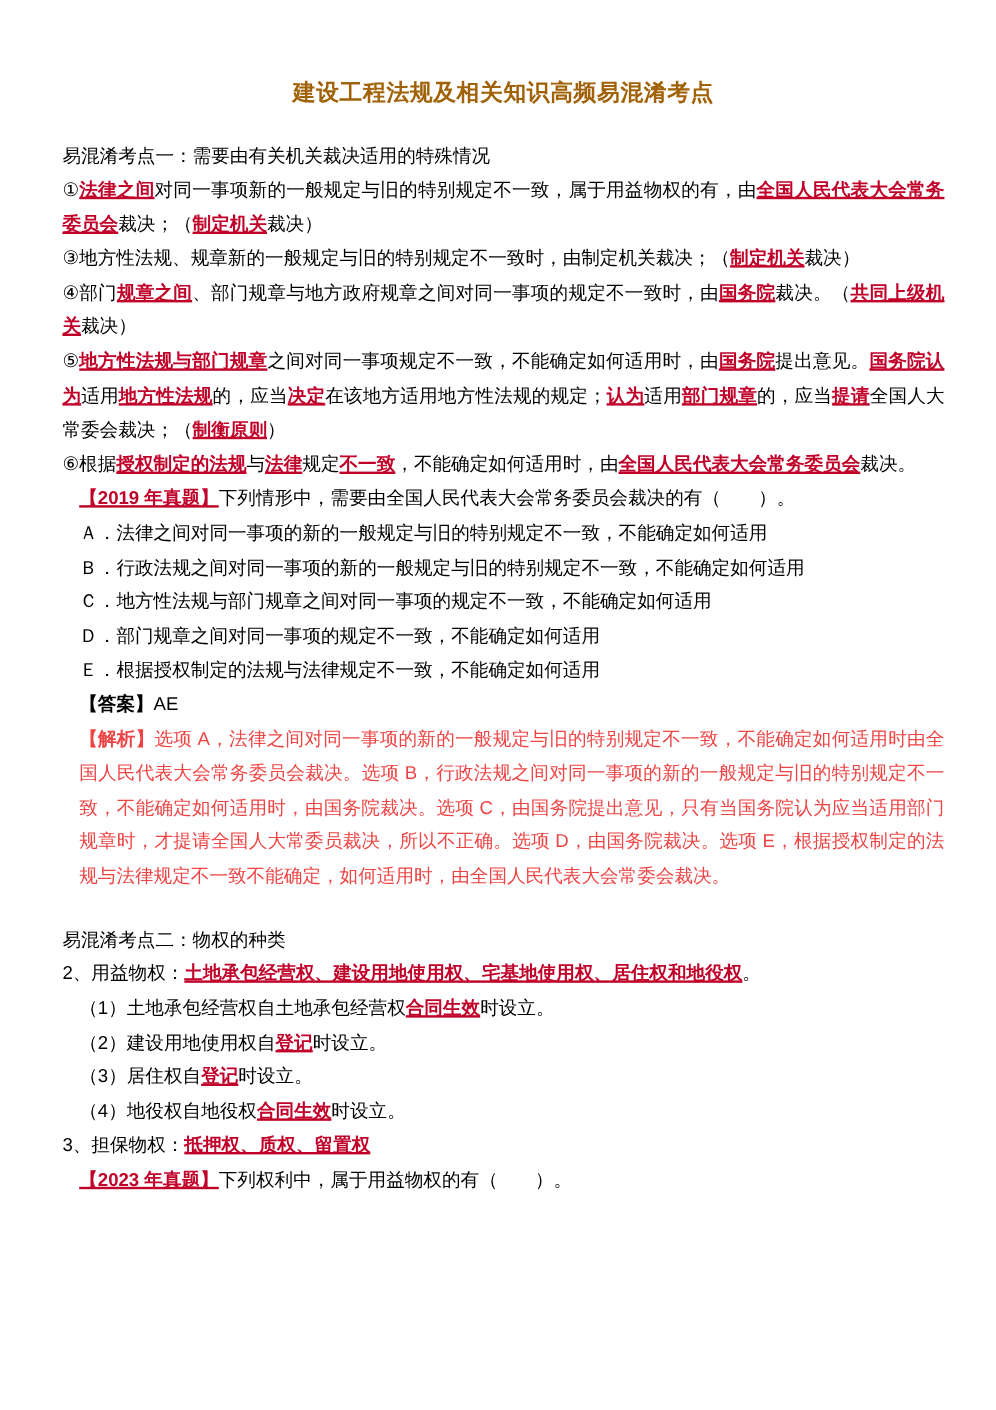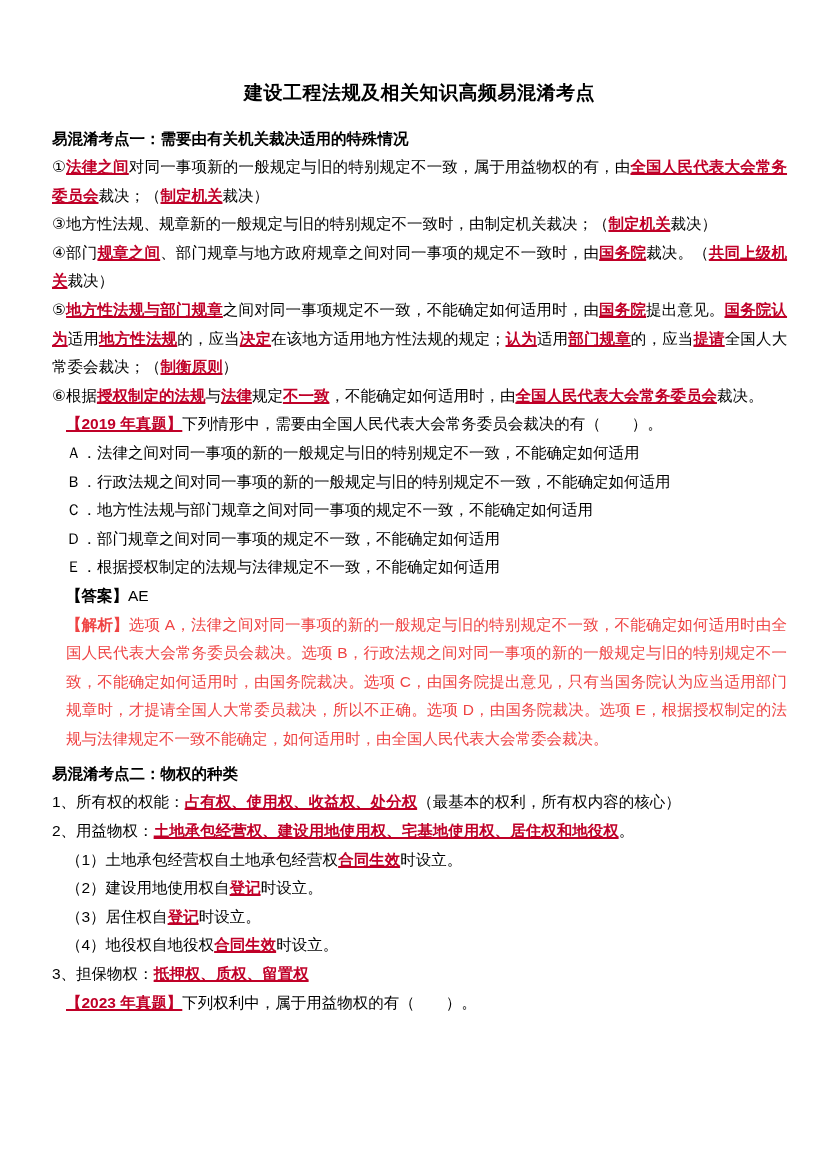--- a/index.html
+++ b/index.html
@@ -20,30 +20,30 @@
     height: 1175px;
     box-sizing: border-box;
     padding: 0 43px 0 52px;
     background: #ffffff;
   }
   .doc-title {
     text-align: center;
     font-size: 19px;
     font-weight: bold;
     letter-spacing: 0.5px;
-    margin: 17px;
+    margin: 2px;
     padding-top: 62px;
     line-height: 28px;
-    color: #000000;
+    color: #a16207;
   }
   .section-heading {
     font-size: 15.5px;
-    font-weight: bold;
+    font-weight: normal;
     line-height: 29px;
-    margin-top: 6px;
+    margin-top: 24px;
     color: #000;
   }
   .line {
     font-size: 15.5px;
     line-height: 28.6px;
     text-align: justify;
     text-justify: inter-ideograph;
     color: #000;
   }
   .para {
@@ -93,21 +93,20 @@
   <div class="line indent1">
     <span style="font-weight:bold">【答案】</span><span>AE</span>
   </div>
 
   <div class="para indent1">
     <span style="font-weight:bold">【解析】</span><span>选项 A，法律之间对同一事项的新的一般规定与旧的特别规定不一致，不能确定如何适用时由全国人民代表大会常务委员会裁决。选项 B，行政法规之间对同一事项的新的一般规定与旧的特别规定不一致，不能确定如何适用时，由国务院裁决。选项 C，由国务院提出意见，只有当国务院认为应当适用部门规章时，才提请全国人大常委员裁决，所以不正确。选项 D，由国务院裁决。选项 E，根据授权制定的法规与法律规定不一致不能确定，如何适用时，由全国人民代表大会常委会裁决。</span>
   </div>
 
   <div class="section-heading">易混淆考点二：物权的种类</div>
 
-  <div class="line"><span class="bk">1、所有权的权能：</span><span class="ru">占有权、使用权、收益权、处分权</span><span class="bk">（最基本的权利，所有权内容的核心）</span></div>
   <div class="line"><span class="bk">2、用益物权：</span><span class="ru">土地承包经营权、建设用地使用权、宅基地使用权、居住权和地役权</span><span class="bk">。</span></div>
 
   <div class="line indent1"><span class="bk">（1）土地承包经营权自土地承包经营权</span><span class="ru">合同生效</span><span class="bk">时设立。</span></div>
   <div class="line indent1"><span class="bk">（2）建设用地使用权自</span><span class="ru">登记</span><span class="bk">时设立。</span></div>
   <div class="line indent1"><span class="bk">（3）居住权自</span><span class="ru">登记</span><span class="bk">时设立。</span></div>
   <div class="line indent1"><span class="bk">（4）地役权自地役权</span><span class="ru">合同生效</span><span class="bk">时设立。</span></div>
 
   <div class="line"><span class="bk">3、担保物权：</span><span class="ru">抵押权、质权、留置权</span></div>
 
   <div class="line indent1">

